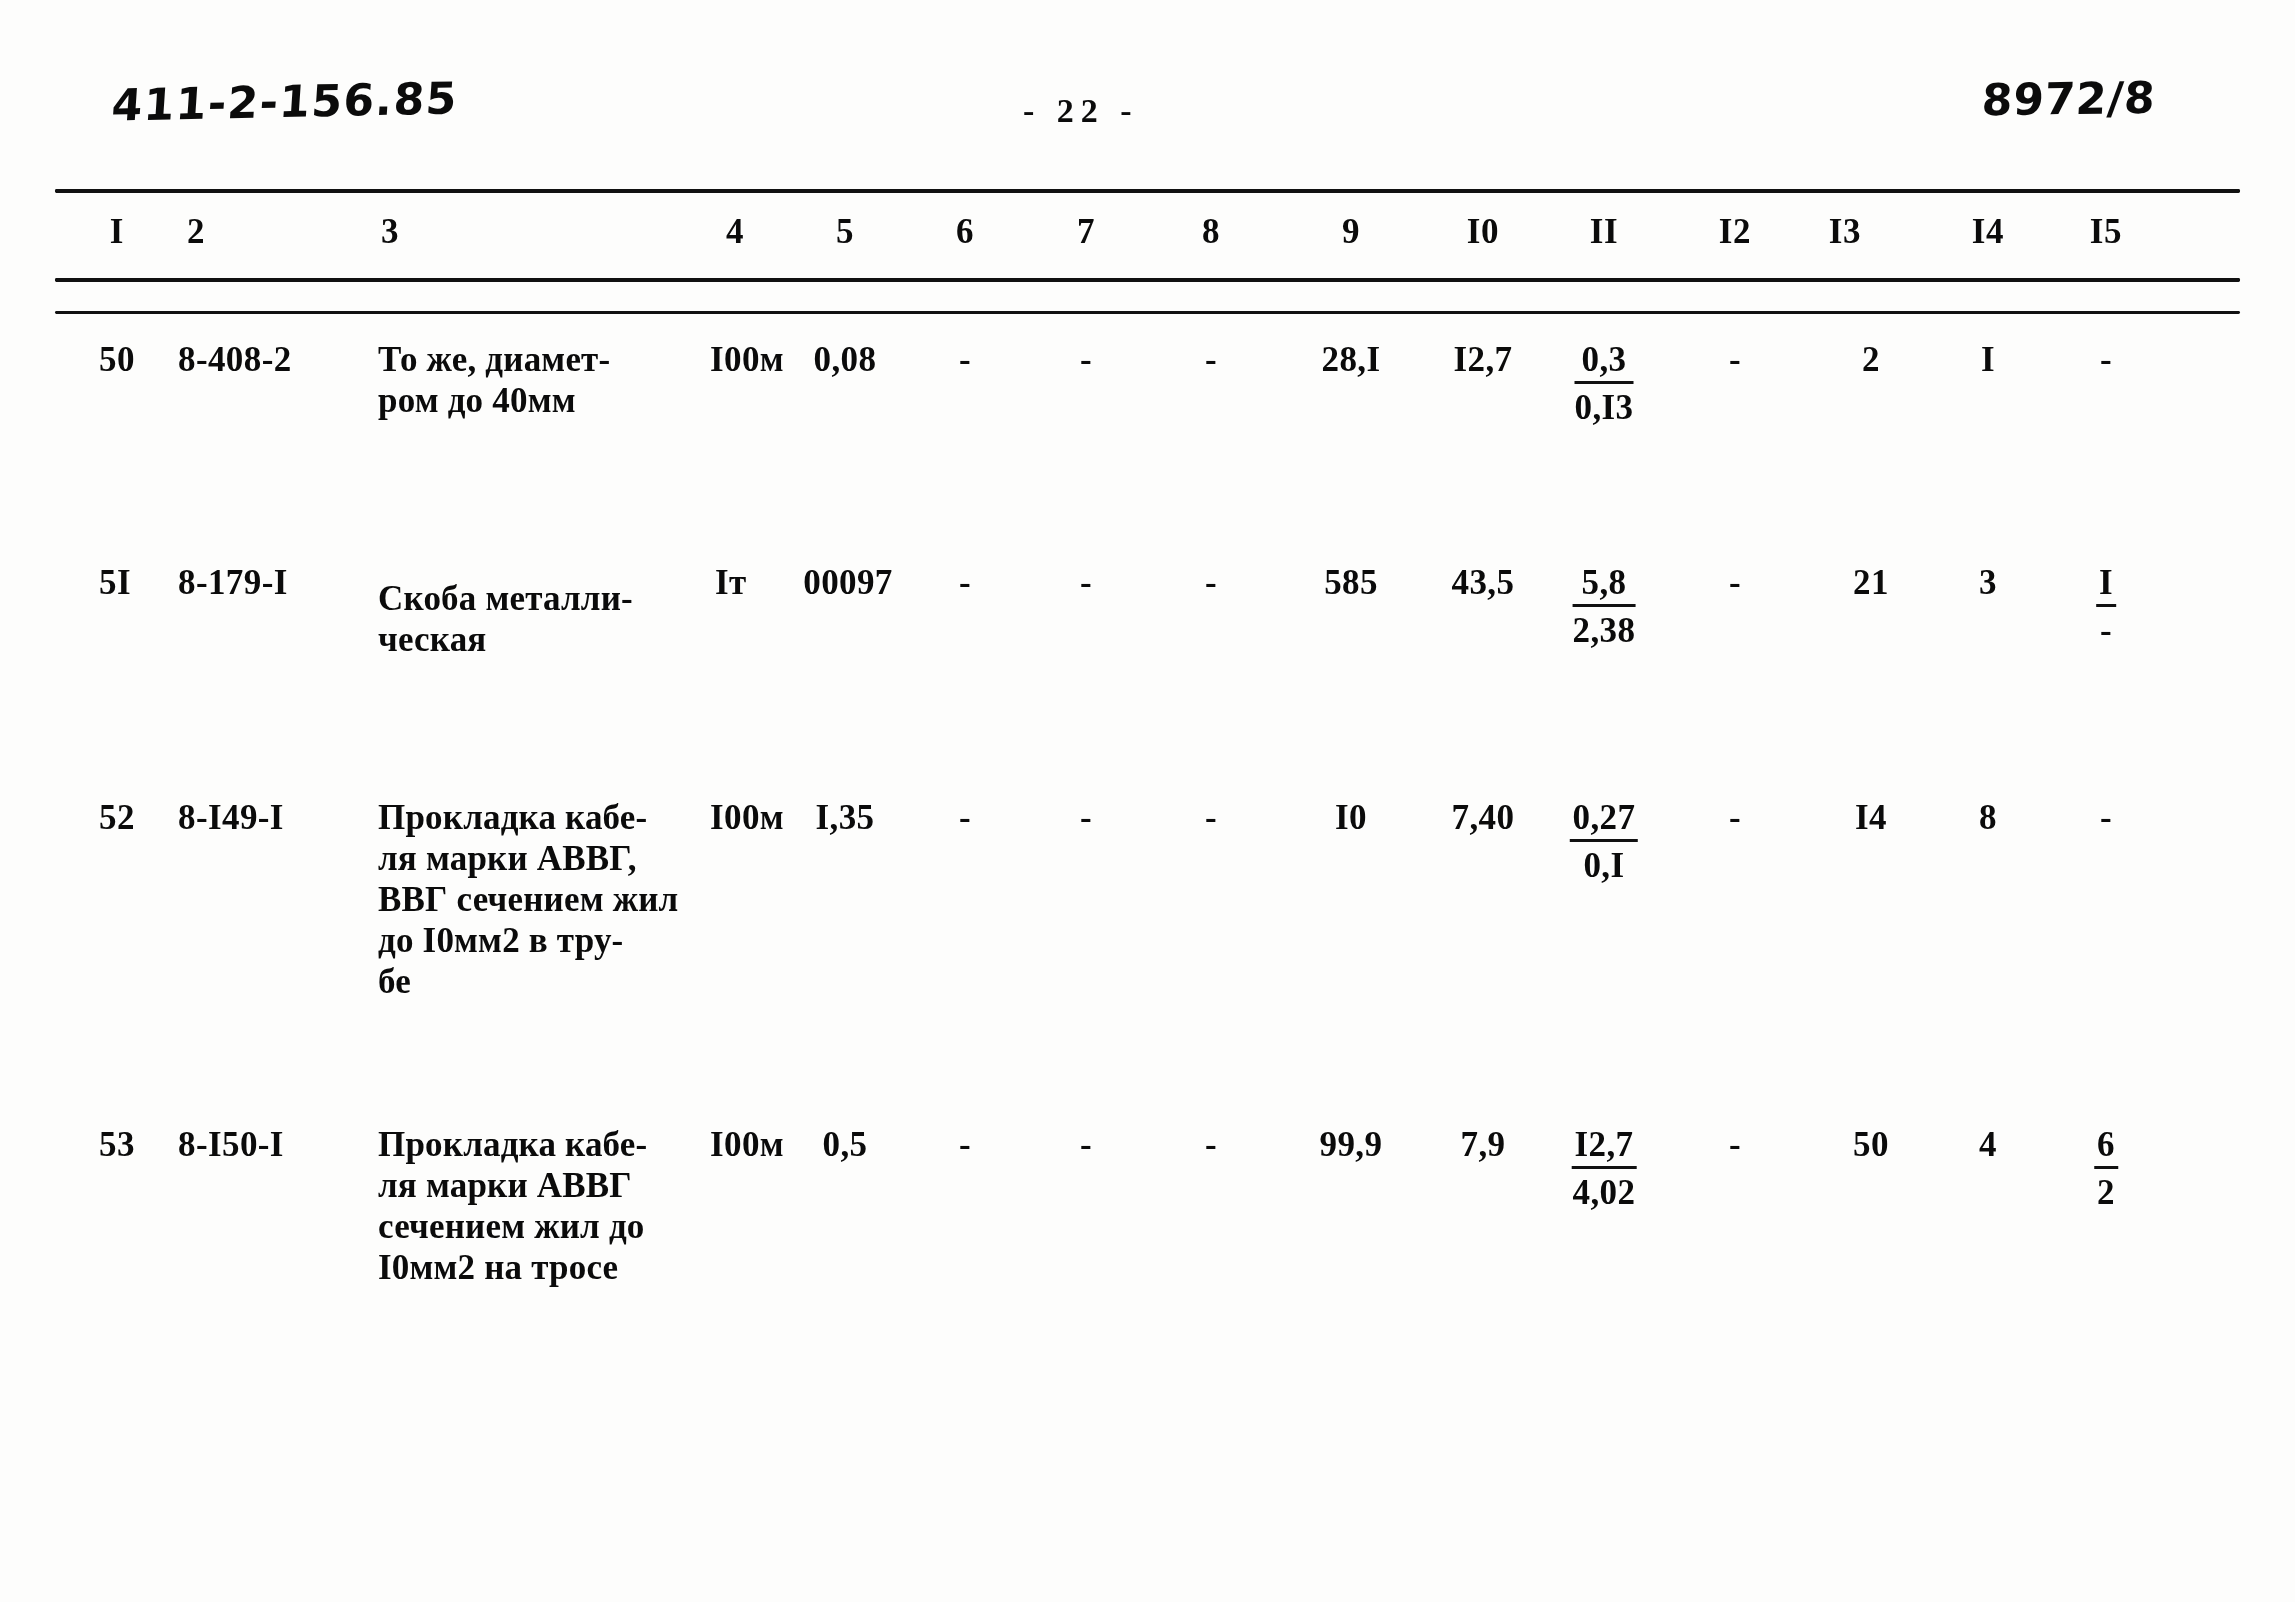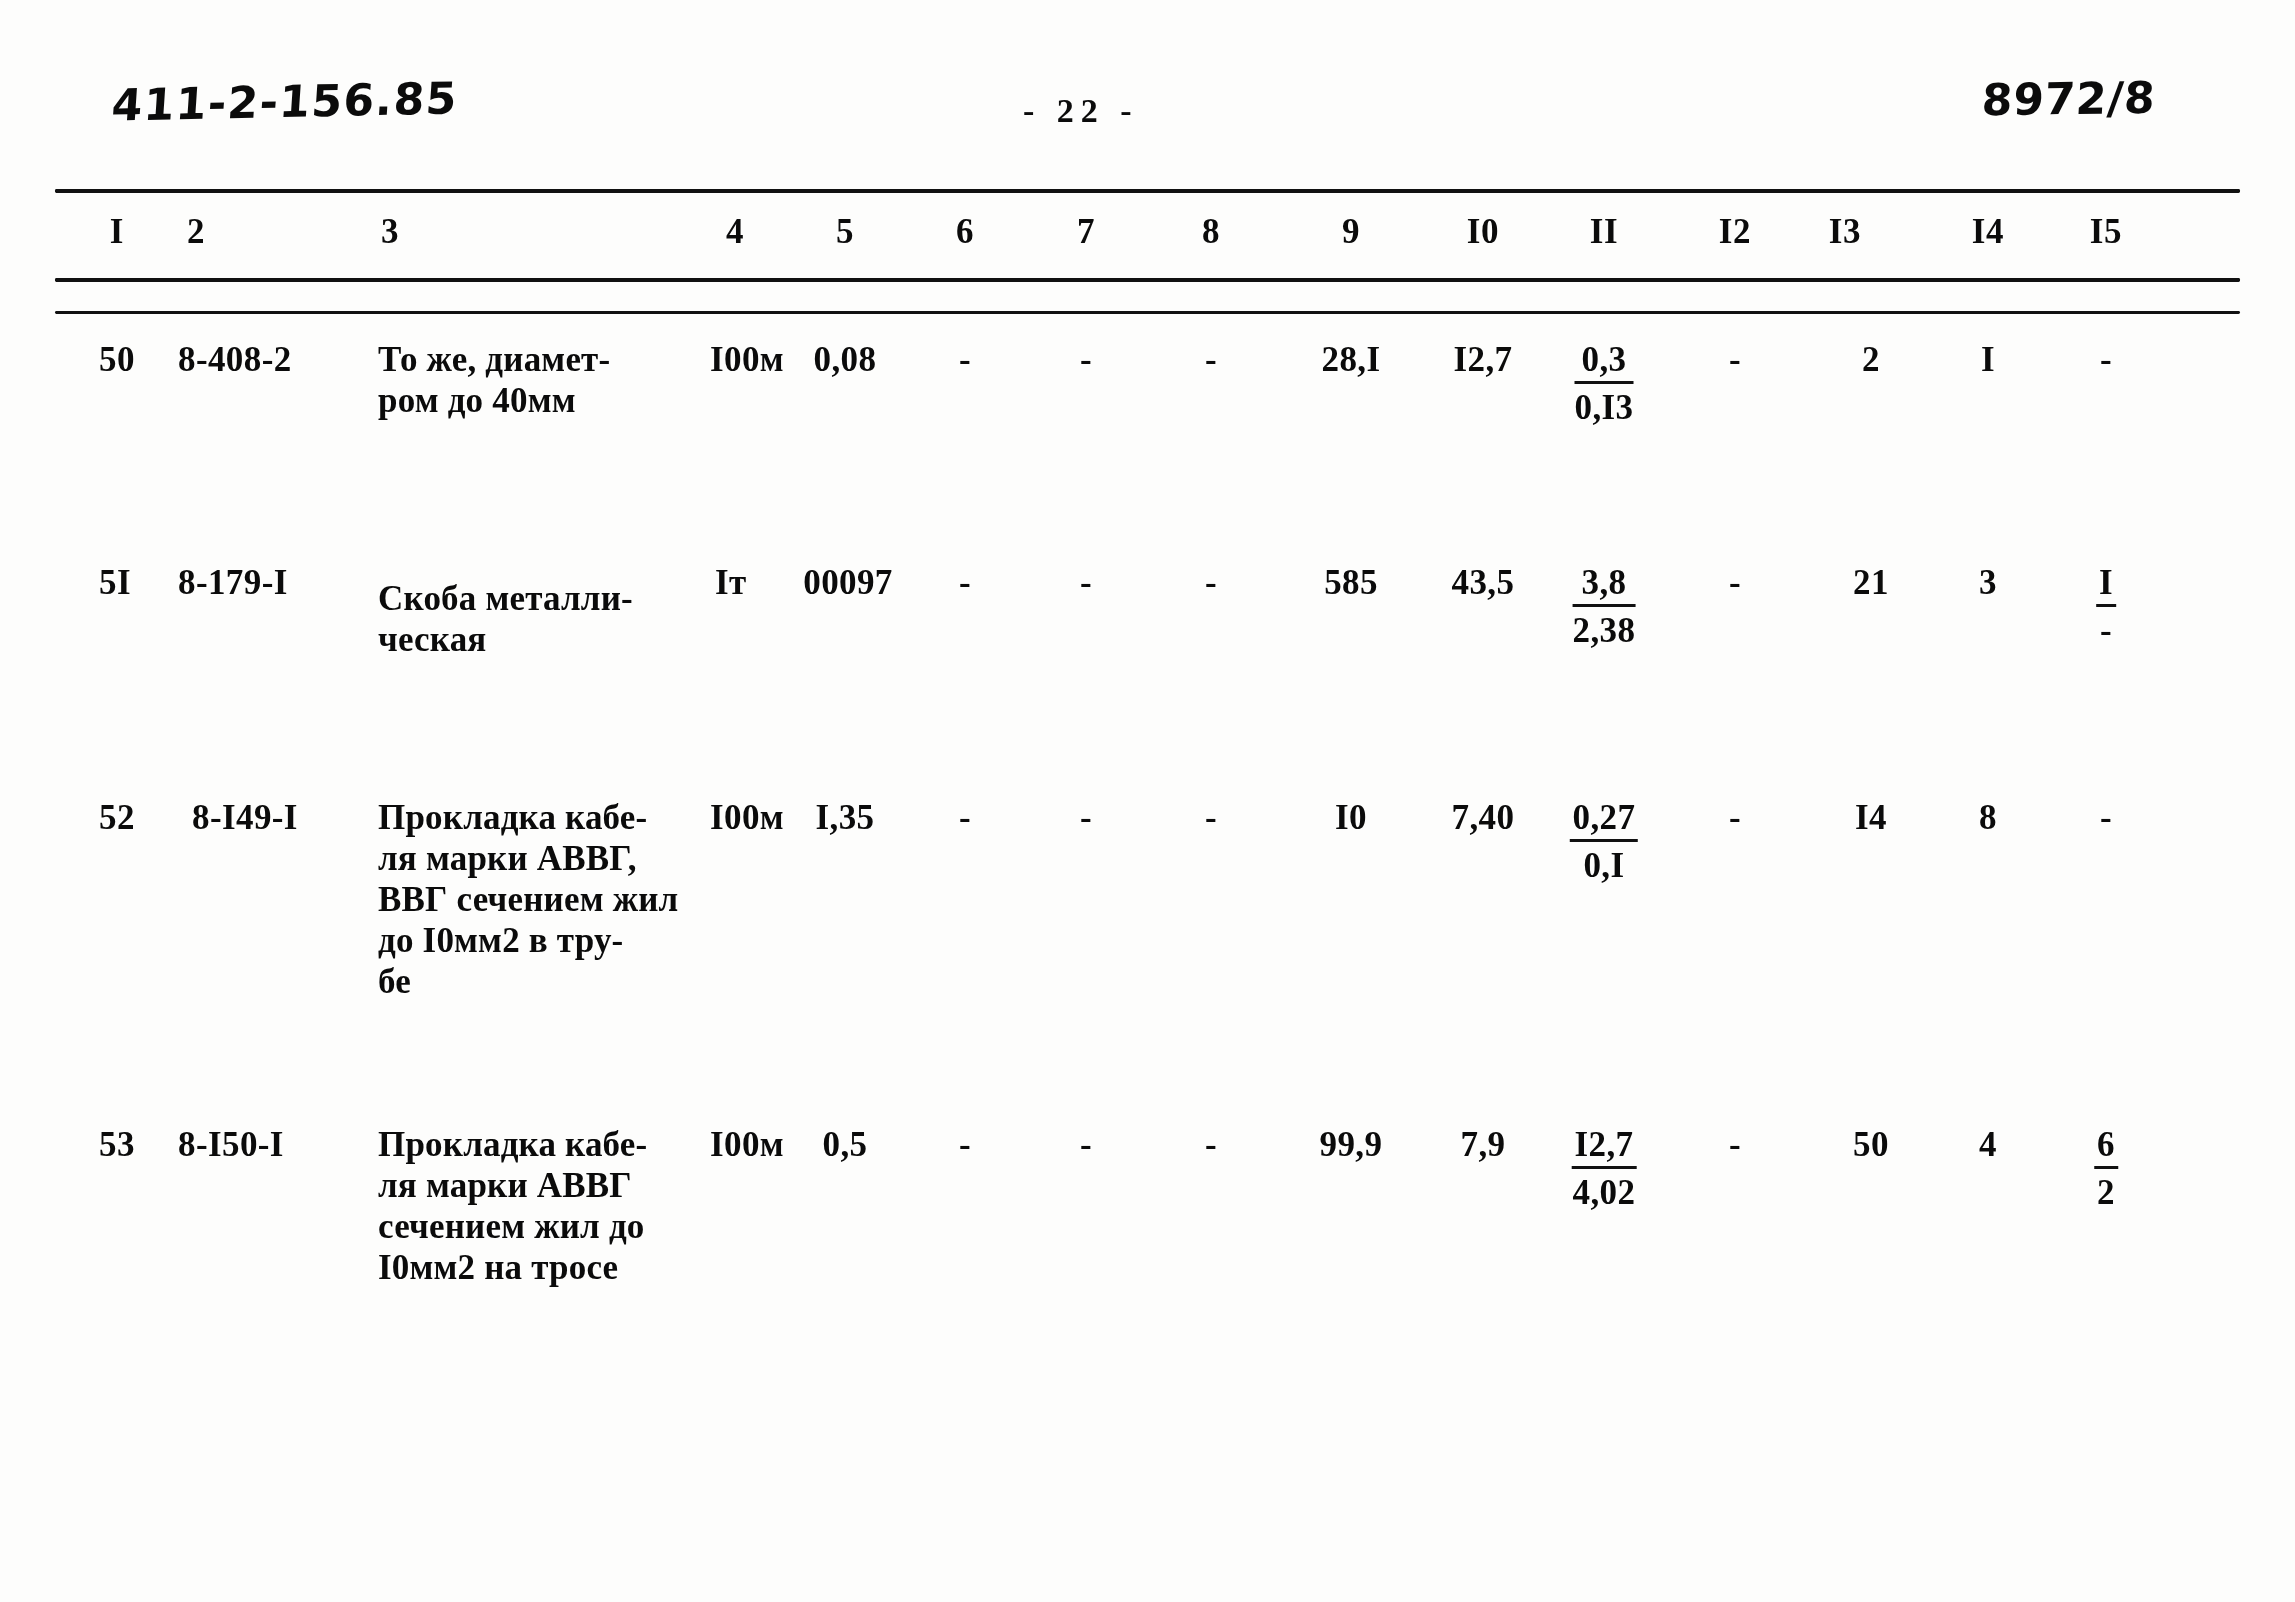--- a/index.html
+++ b/index.html
@@ -206,35 +206,35 @@
       <div class="cell lead" style="left:178px;top:0">8-179-I</div>
       <div class="desc" style="left:378px;top:16px"><span>Скоба металли-</span><br><span>ческая</span></div>
       <div class="cell lead" style="left:715px;top:48">Iт</div>
       <div class="cell num" style="left:848px;top:48">00097</div>
       <div class="cell num" style="left:965px;top:48">-</div>
       <div class="cell num" style="left:1086px;top:48">-</div>
       <div class="cell num" style="left:1211px;top:48">-</div>
       <div class="cell num" style="left:1351px;top:48">585</div>
       <div class="cell num" style="left:1483px;top:48">43,5</div>
       <div class="frac" style="left:1604px;top:42">
-        <span class="top">3,8</span>
+        <span class="top">5,8</span>
         <span class="bot">2,38</span>
       </div>
       <div class="cell num" style="left:1735px;top:48">-</div>
       <div class="cell num" style="left:1871px;top:48">21</div>
       <div class="cell num" style="left:1988px;top:48">3</div>
       <div class="frac" style="left:2106px;top:42">
         <span class="top">I</span>
         <span class="bot">-</span>
       </div>
     </div>
 
     <div class="row" style="top:797px">
       <div class="cell lead" style="left:99px;top:0">52</div>
-      <div class="cell lead" style="left:192px;top:0">8-I49-I</div>
+      <div class="cell lead" style="left:178px;top:0">8-I49-I</div>
       <div class="desc" style="left:378px;top:0"><span>Прокладка кабе-</span><br><span>ля марки АВВГ,</span><br><span>ВВГ сечением жил</span><br><span>до I0мм2 в тру-</span><br><span>бе</span></div>
       <div class="cell lead" style="left:710px;top:172">I00м</div>
       <div class="cell num" style="left:845px;top:172">I,35</div>
       <div class="cell num" style="left:965px;top:172">-</div>
       <div class="cell num" style="left:1086px;top:172">-</div>
       <div class="cell num" style="left:1211px;top:172">-</div>
       <div class="cell num" style="left:1351px;top:172">I0</div>
       <div class="cell num" style="left:1483px;top:172">7,40</div>
       <div class="frac" style="left:1604px;top:166">
         <span class="top">0,27</span>

